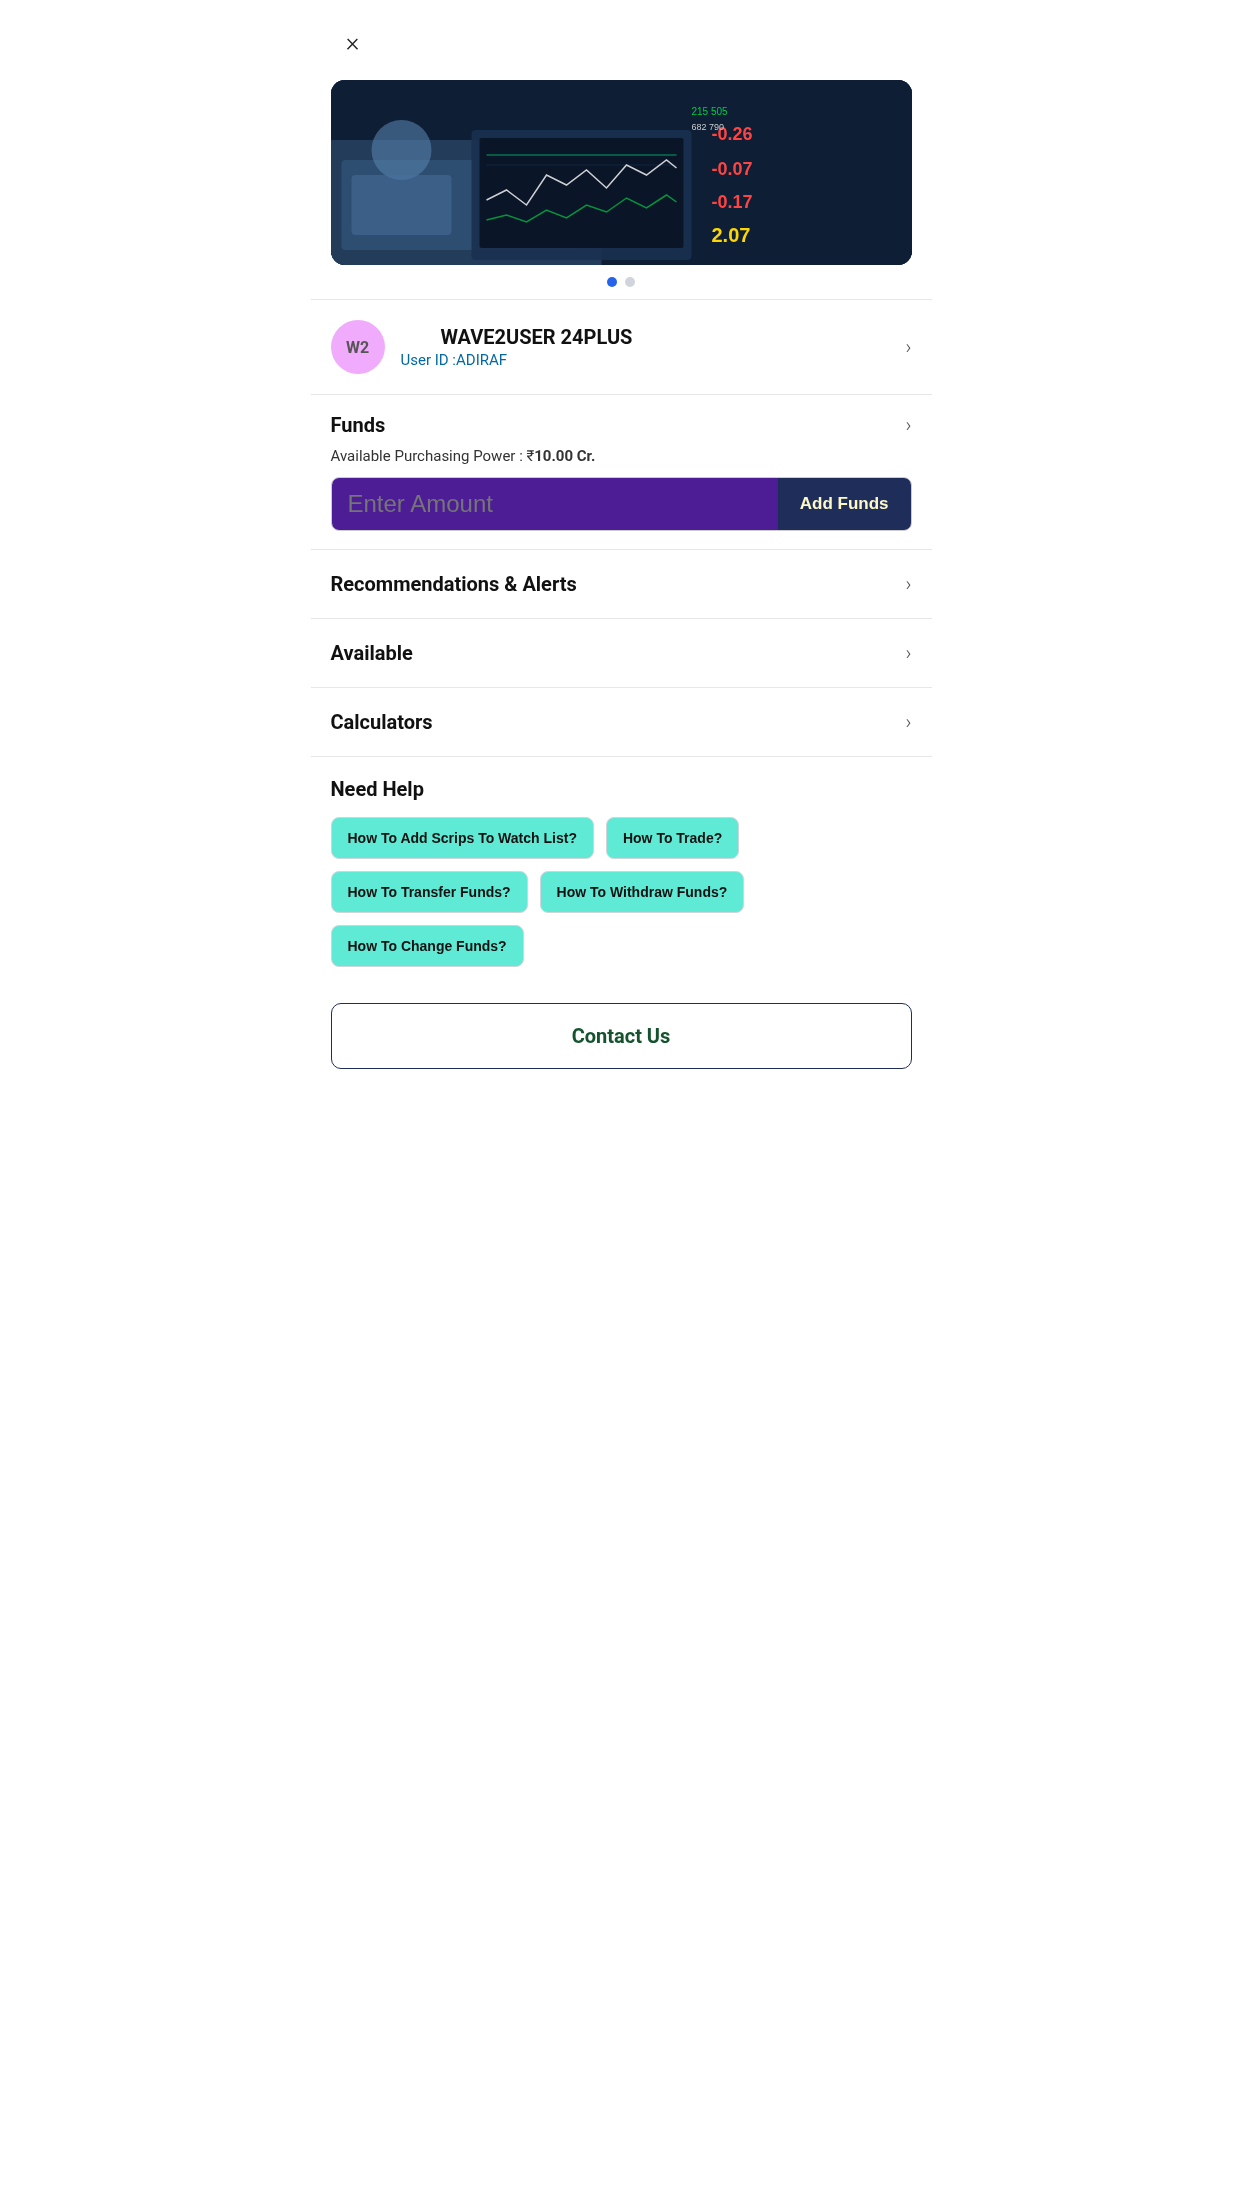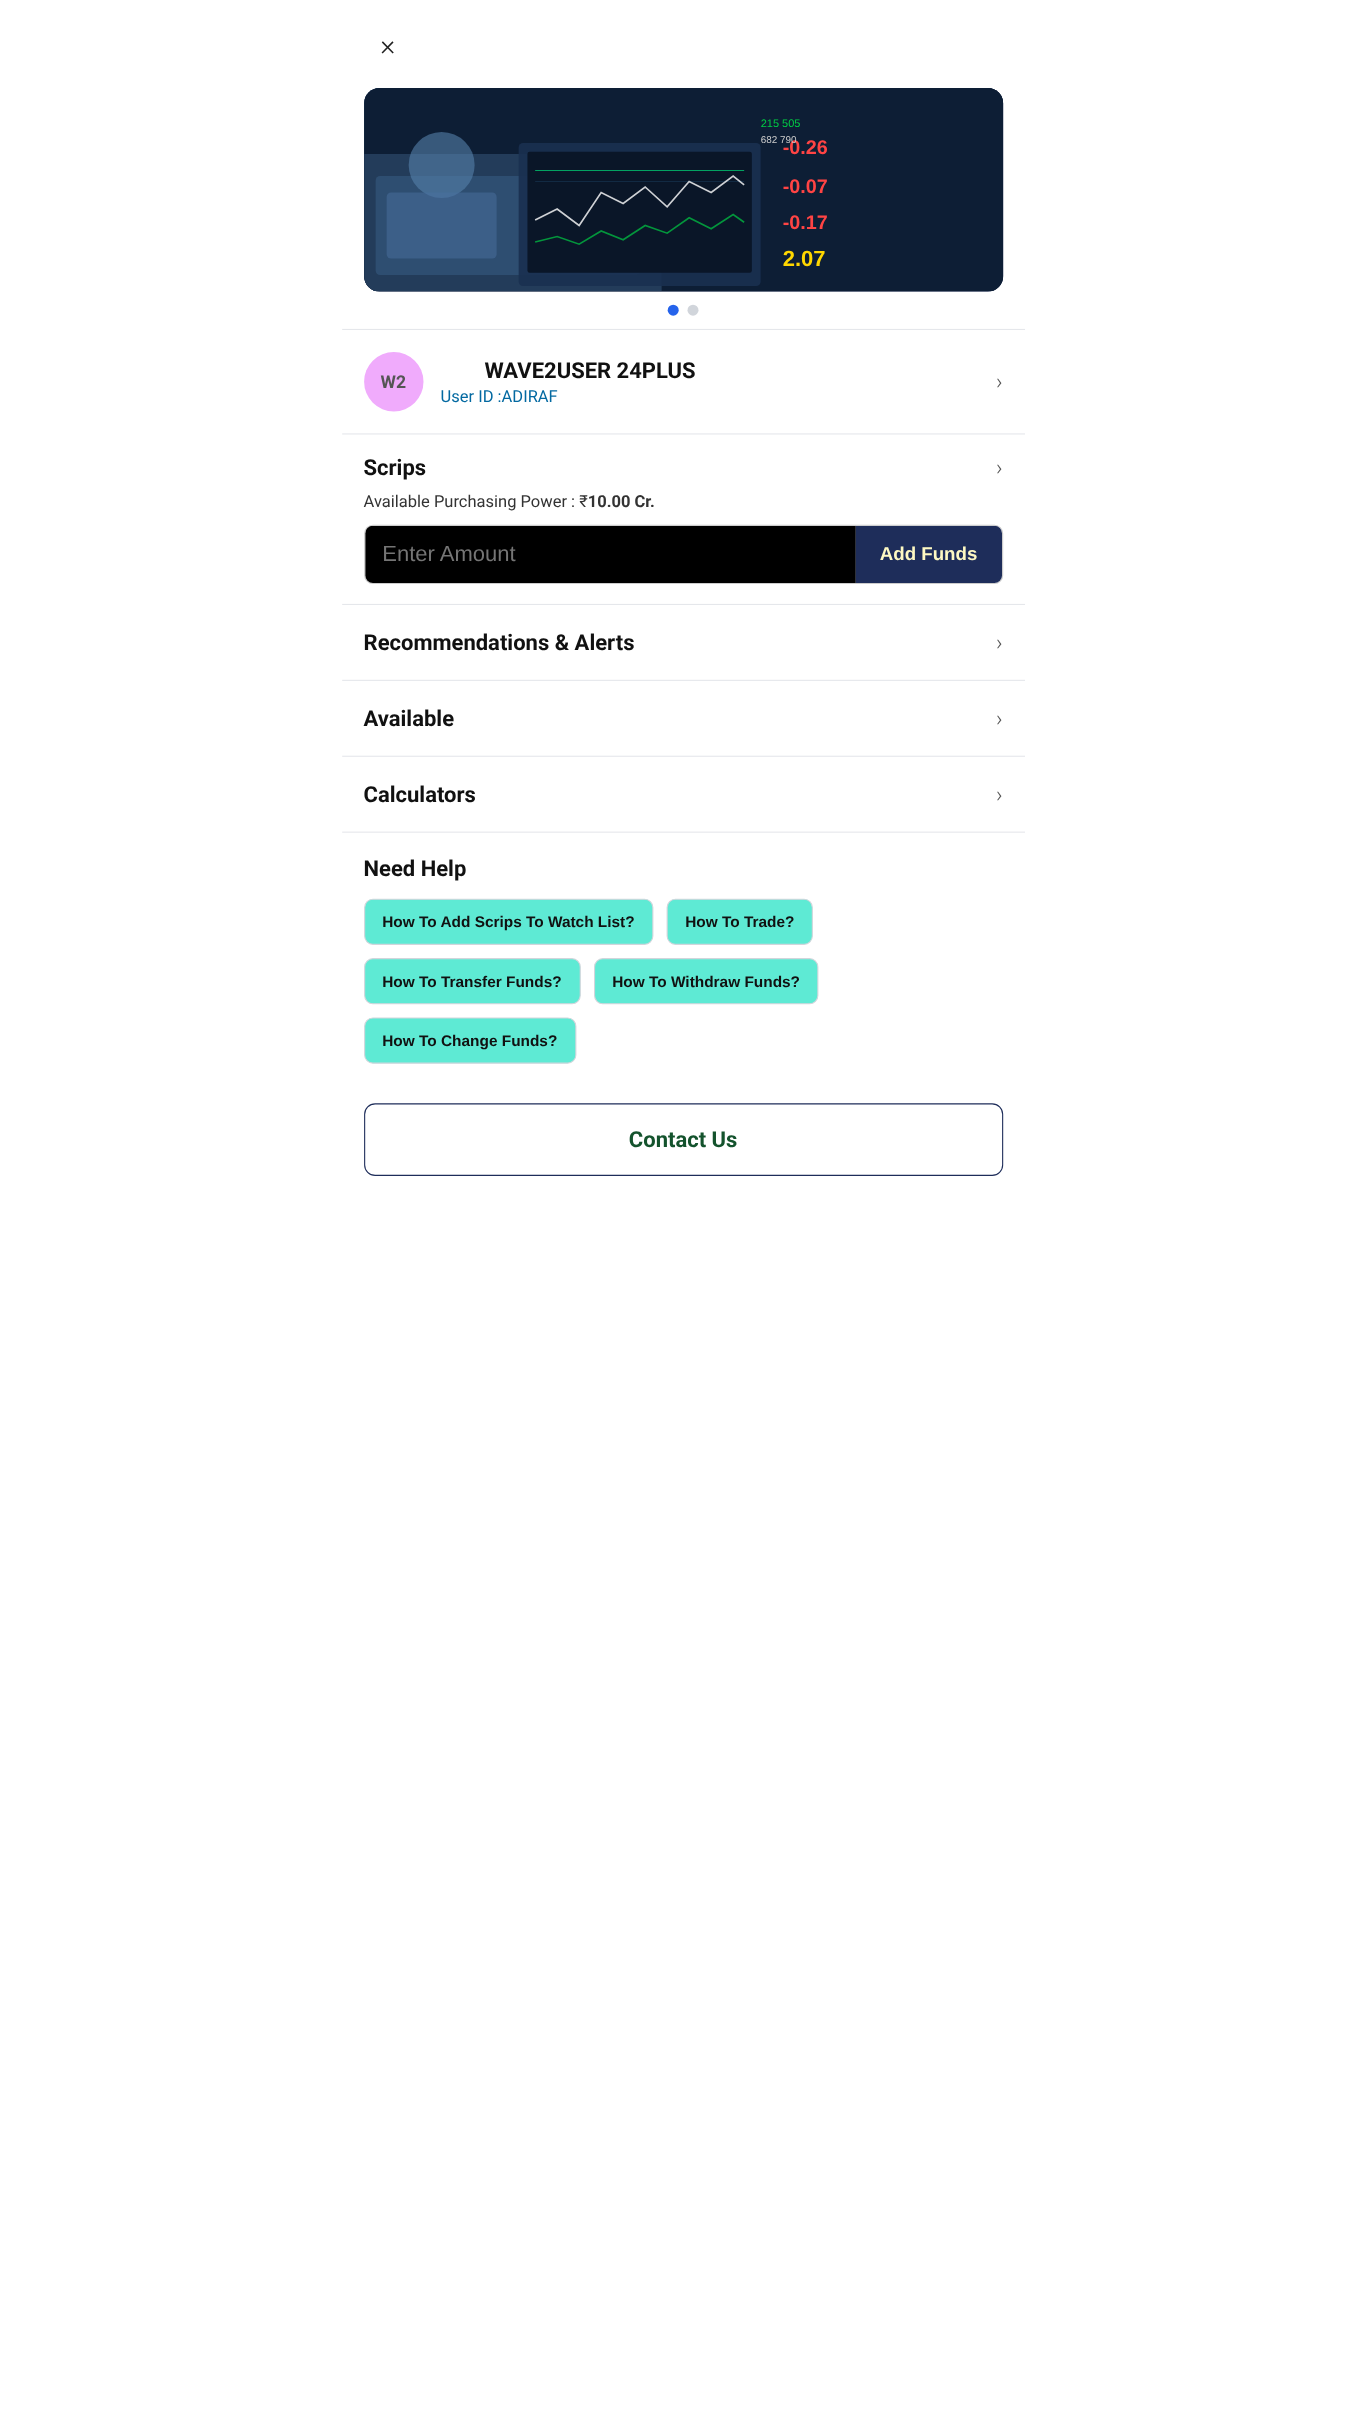--- a/index.html
+++ b/index.html
@@ -172,23 +172,23 @@
       border-radius: 8px;
       overflow: hidden;
       height: 54px;
     }
 
     .amount-input {
       flex: 1;
       border: none;
       outline: none;
       padding: 0 16px;
-      font-size: 20px;
+      font-size: 24px;
       color: #888;
-      background: #000000;
+      background: #4c1d95;
     }
 
     .add-funds-btn {
       background: #1e2d5a;
       color: #fef9c3;
       border: none;
       padding: 0 22px;
       font-size: 17px;
       font-weight: 600;
       cursor: pointer;
@@ -301,21 +301,21 @@
     <div class="user-name">WAVE2USER 24PLUS</div>
     <div class="user-id">User ID :ADIRAF</div>
   </div>
   <div class="chevron">›</div>
 </div>
 
 <div class="divider"></div>
 
 <div class="funds-section">
   <div class="funds-header">
-    <div class="funds-title">Scrips</div>
+    <div class="funds-title">Funds</div>
     <div class="chevron">›</div>
   </div>
   <div class="purchasing-power">
     <span>Available Purchasing Power : ₹</span><strong>10.00 Cr.</strong>
   </div>
   <div class="funds-input-row">
     <input class="amount-input" type="text" placeholder="Enter Amount" style="">
     <button class="add-funds-btn">Add Funds</button>
   </div>
 </div>

